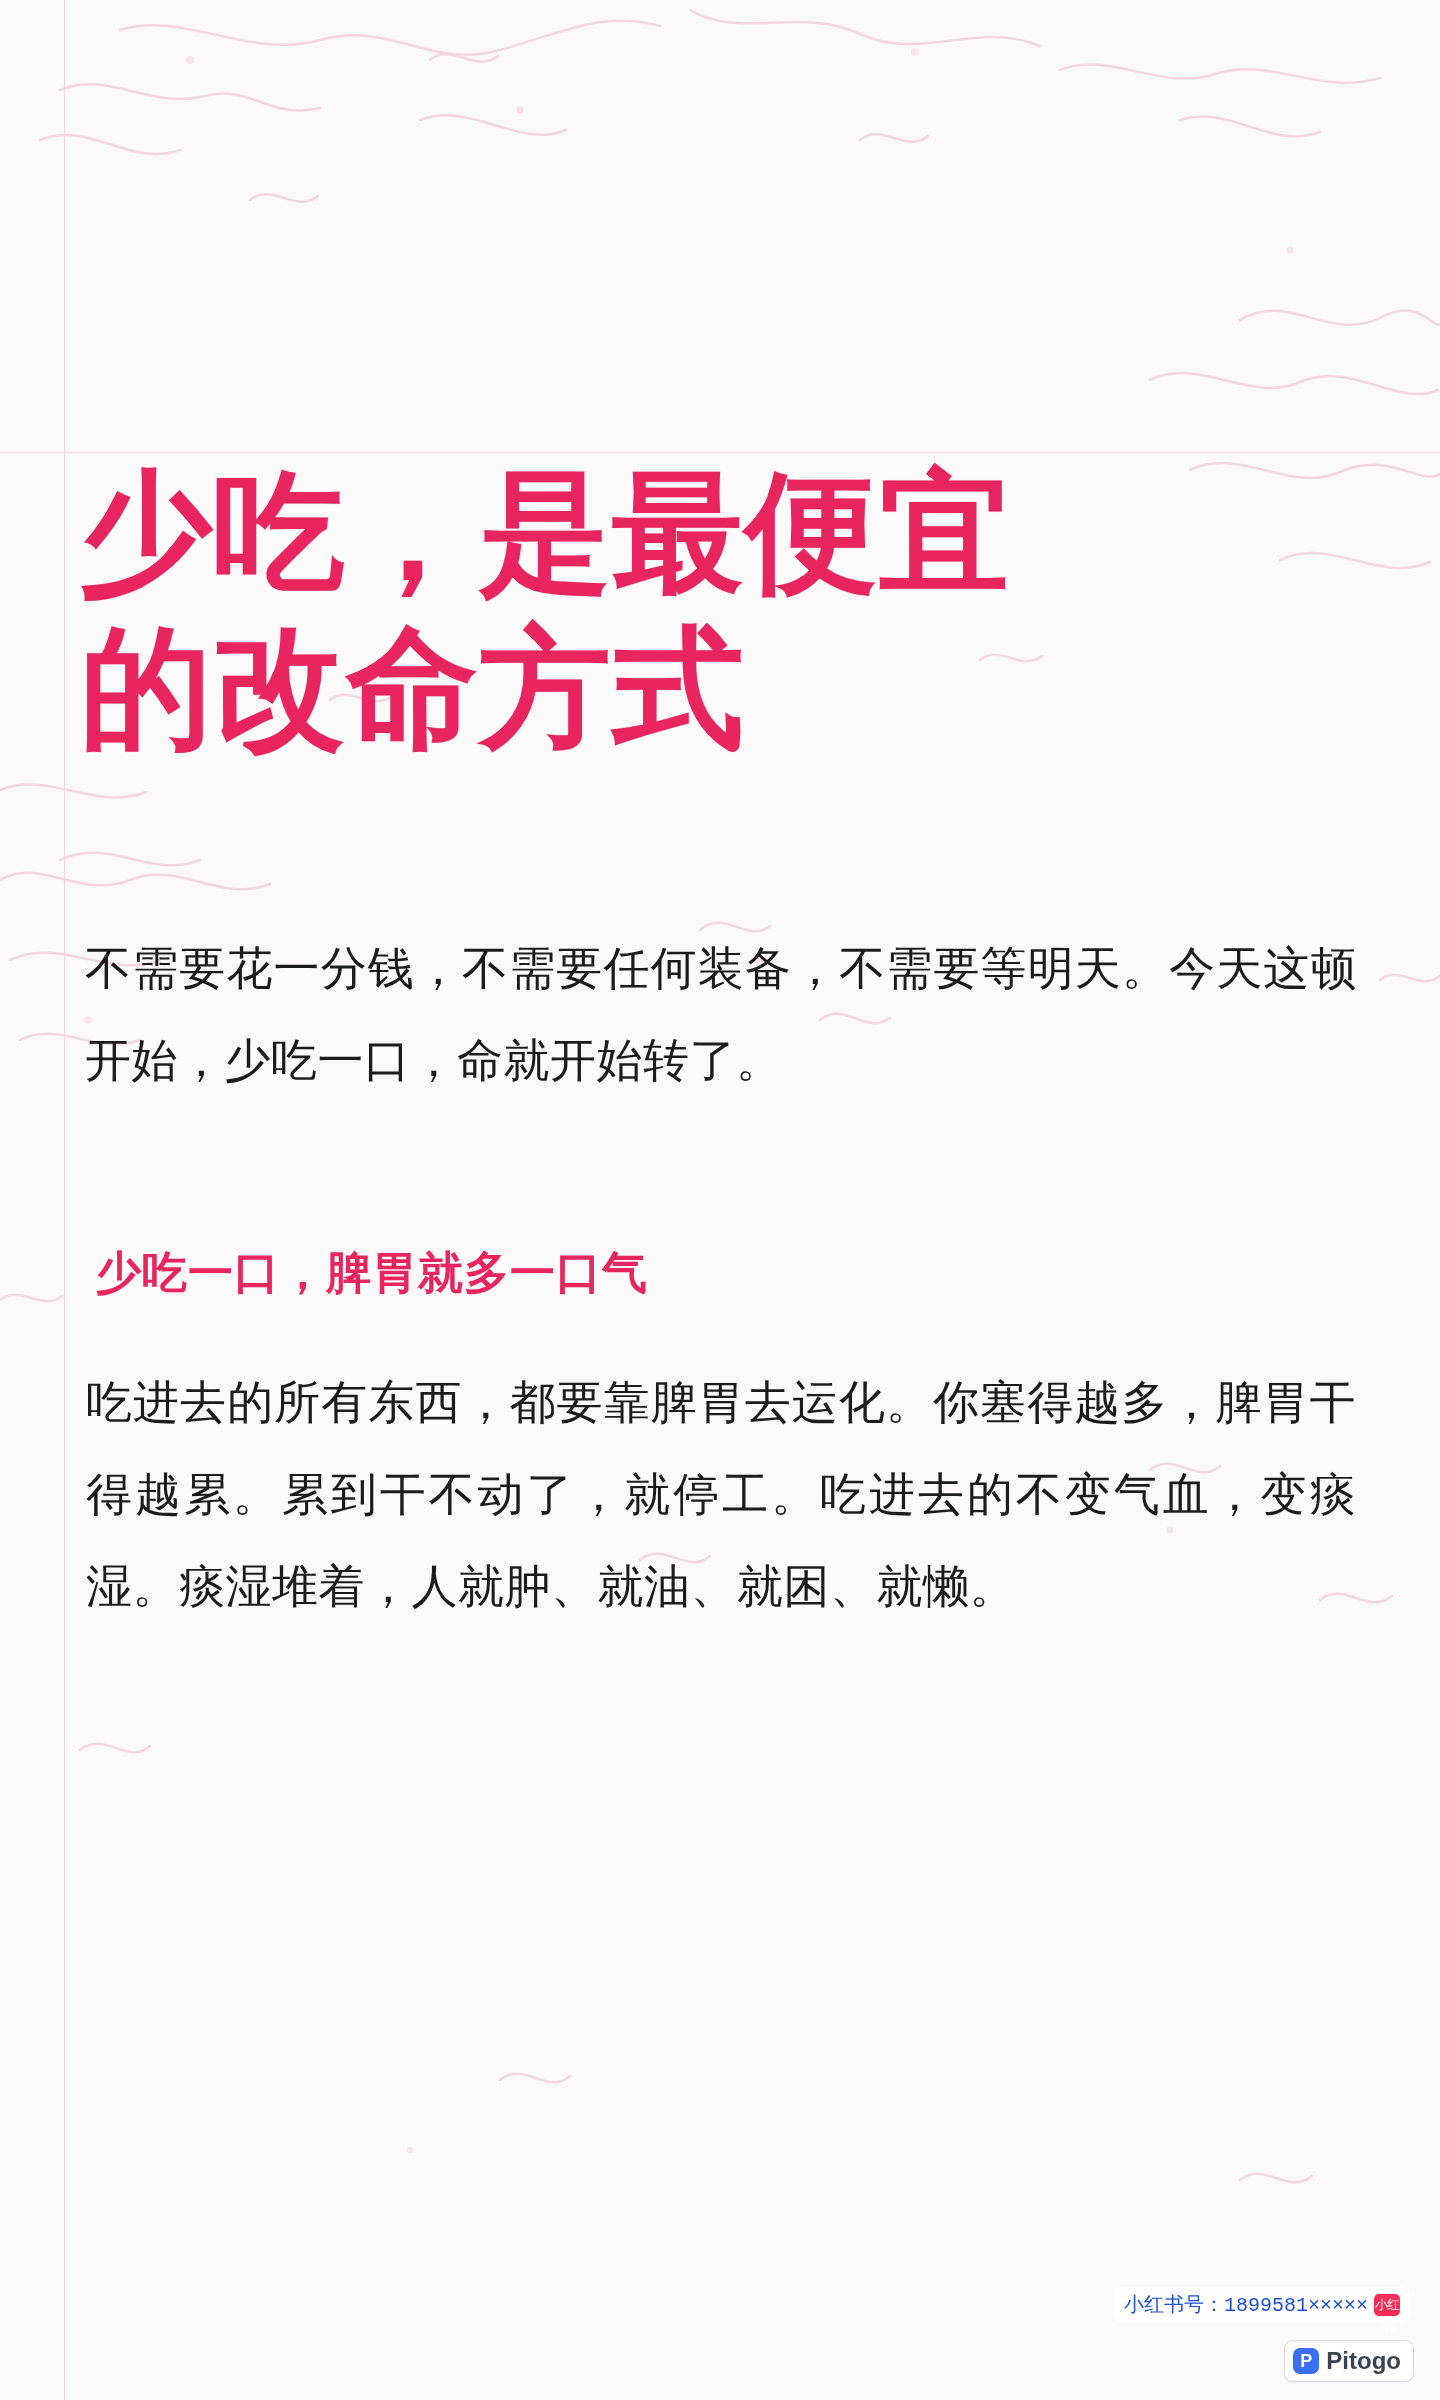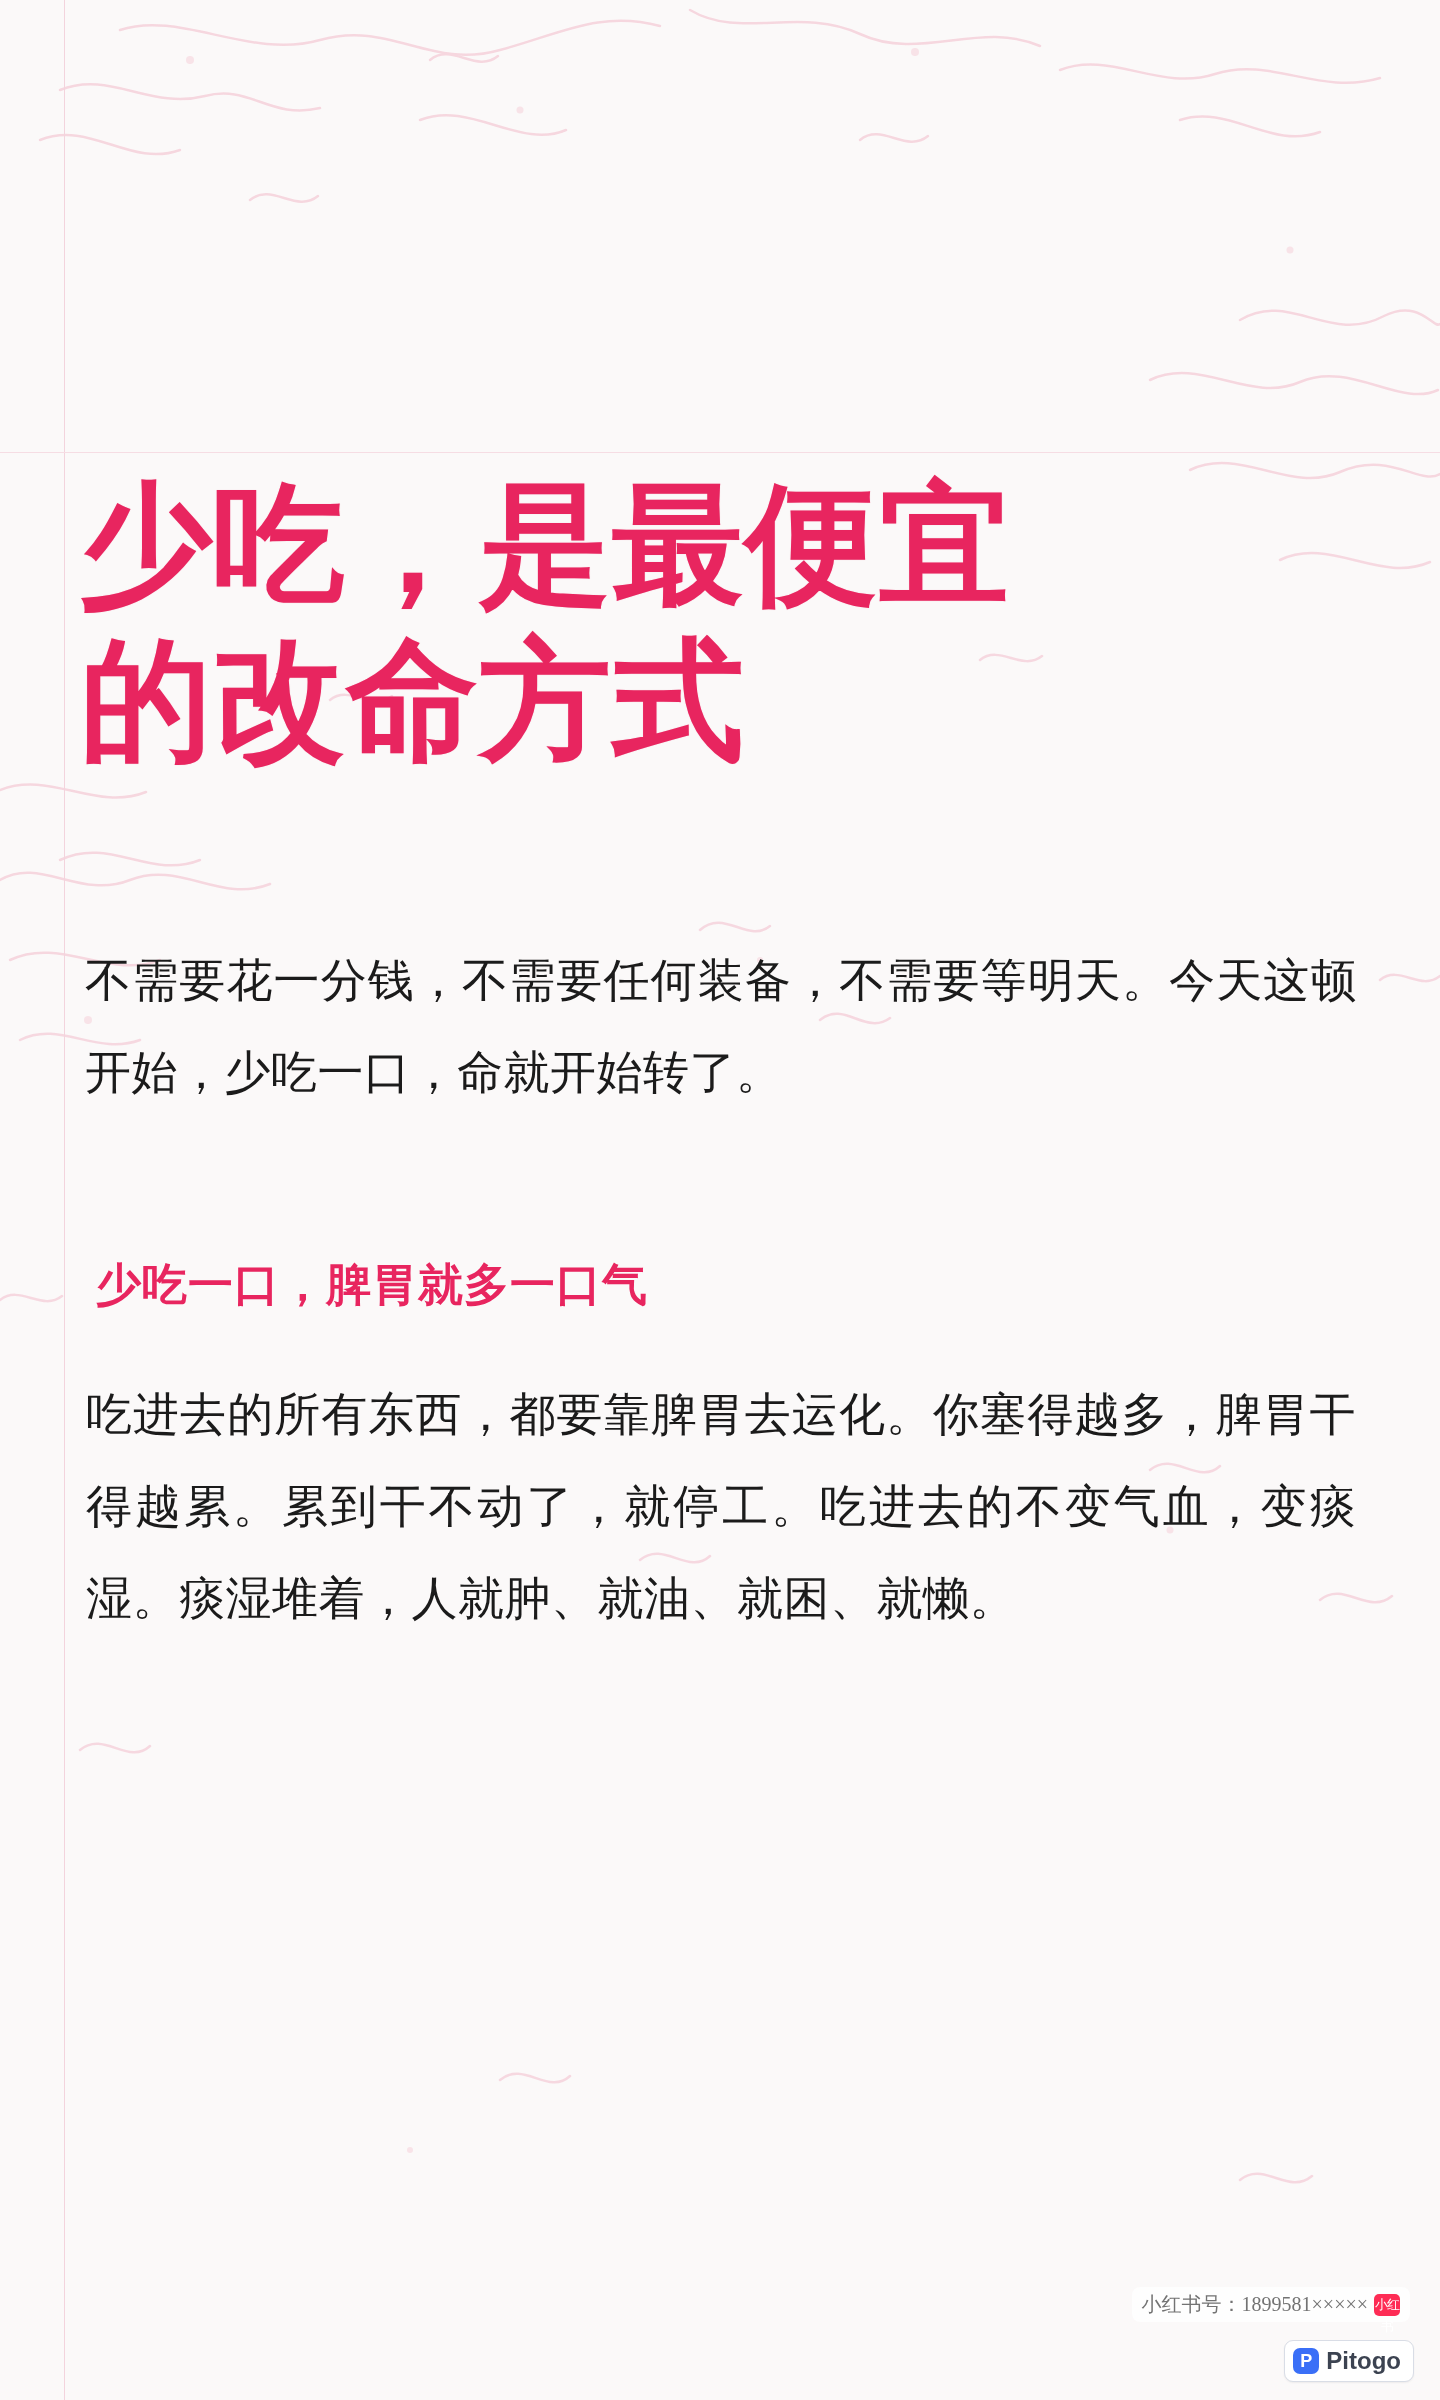--- a/index.html
+++ b/index.html
@@ -46,21 +46,21 @@
     right: 0;
     top: 452px;
     height: 1px;
     background: #f6dde4;
     z-index: 1;
   }
 
   .content {
     position: relative;
     z-index: 2;
-    padding: 12px 78px 0 80px;
+    padding: 0 78px 0 80px;
   }
 
   .title {
     margin: 0;
     padding-top: 456px;
     color: #e8255f;
     font-family: "Liberation Serif", serif;
     font-weight: 700;
     font-size: 132px;
     line-height: 1.18;
@@ -156,22 +156,22 @@
     border-radius: 5px;
     background: #fe2c55;
     color: #fff;
     font-family: "Liberation Sans", sans-serif;
     font-size: 13px;
     line-height: 22px;
     text-align: center;
     letter-spacing: -1px;
   }
   .xhs-name {
-    color: #737373;
-    font-family: Liberation Serif, serif;
+    color: #1d4ed8;
+    font-family: Liberation Mono, monospace;
     font-size: 20px;
   }
 </style>
 </head>
 <body>
 
 <div class="poster">
 
   <svg class="texture" viewBox="0 0 1440 2400" preserveAspectRatio="none" aria-hidden="true">
     <g fill="none" stroke="#f6d6de" stroke-width="2.5" stroke-linecap="round" stroke-linejoin="round" opacity="0.95">

